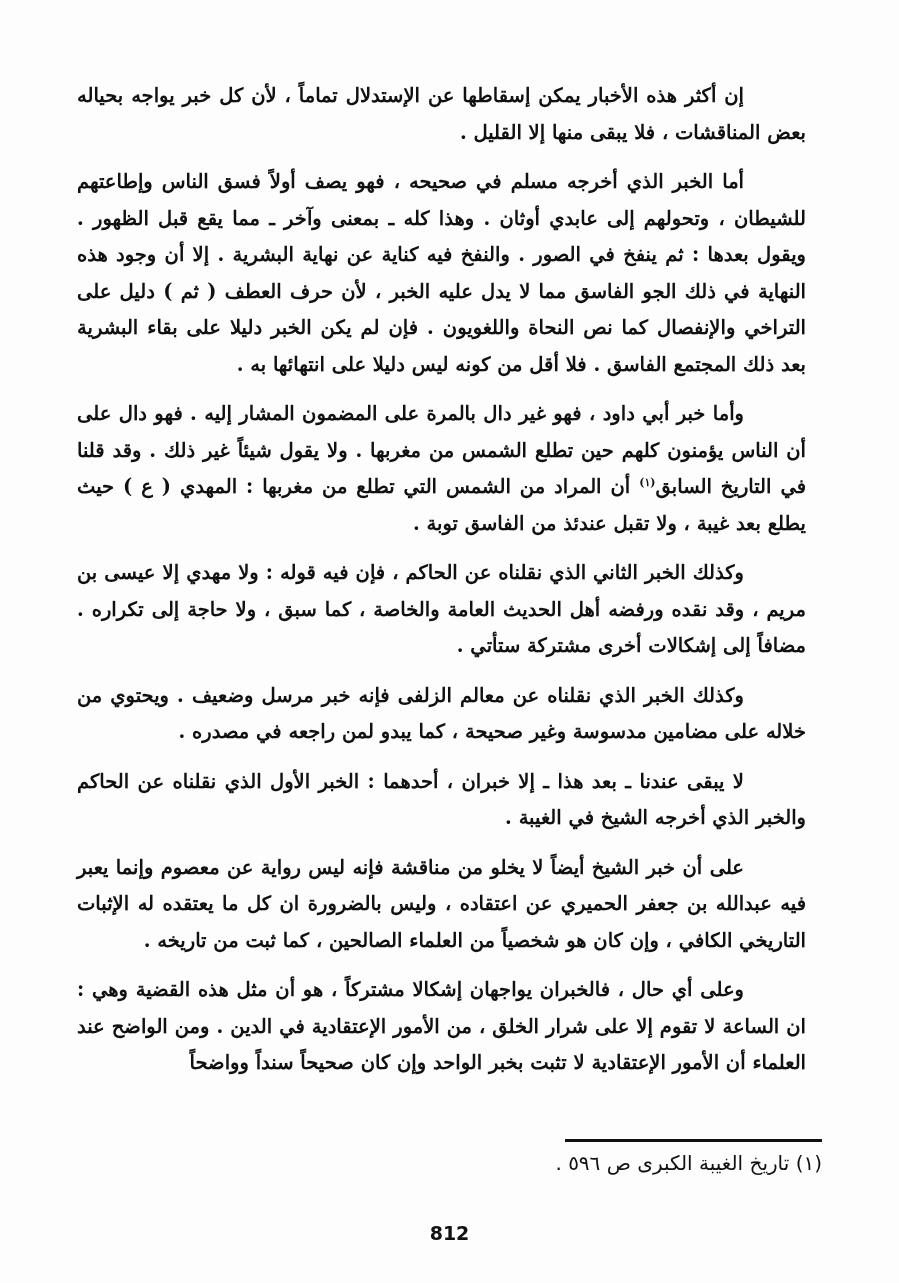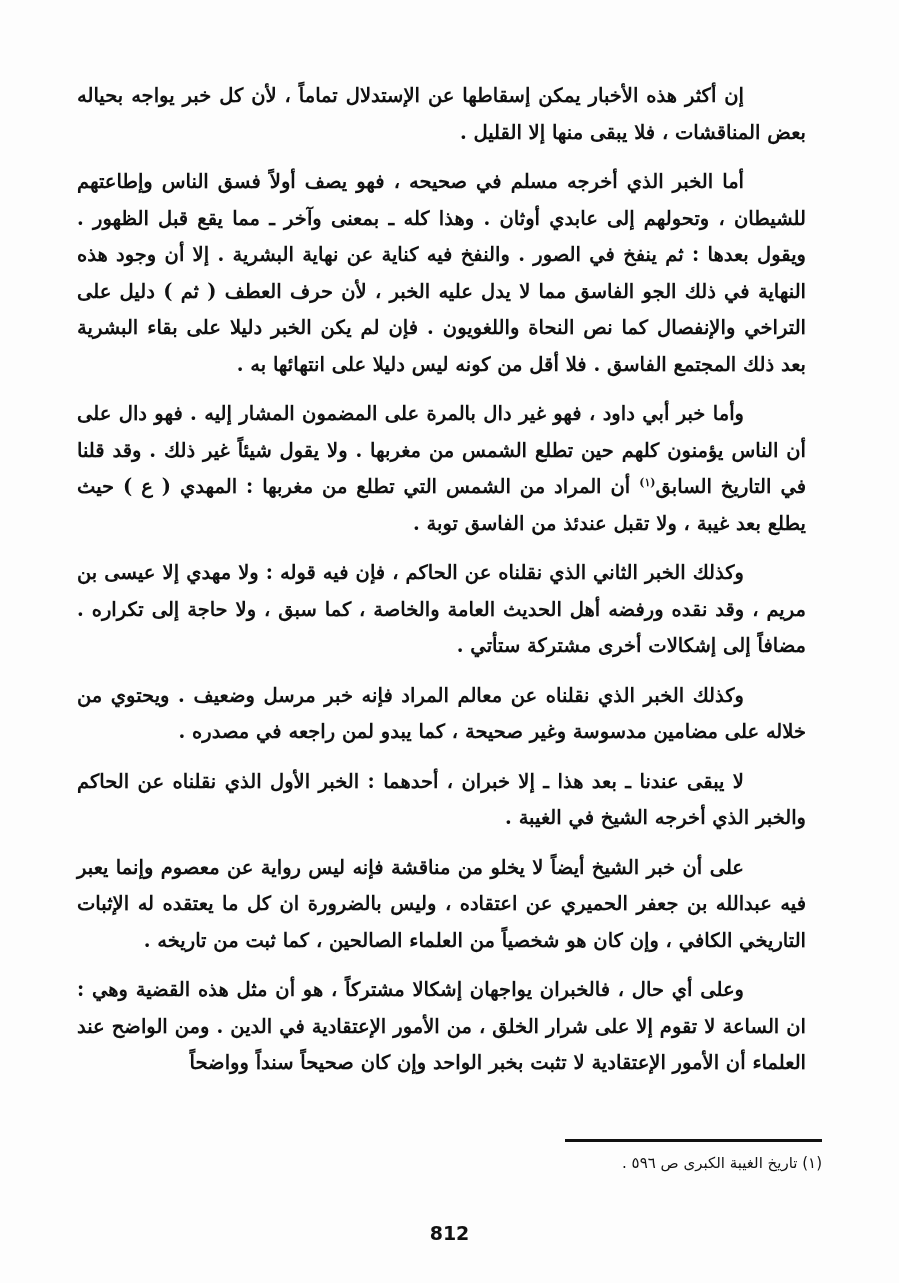--- a/index.html
+++ b/index.html
@@ -43,21 +43,21 @@
       top: 1139px;
       width: 257px;
       height: 3px;
       background: #111;
     }
     .footnote {
       position: absolute;
       right: 77px;
       top: 1152px;
       direction: rtl;
-      font-size: 15px;
+      font-size: 20px;
       line-height: 22px;
       font-family: "DejaVu Sans", "Liberation Sans", sans-serif;
     }
     .page-number {
       position: absolute;
       left: 0;
       width: 899px;
       top: 1222px;
       text-align: center;
       font-size: 19px;
@@ -67,21 +67,21 @@
     }
   </style>
 </head>
 <body>
 
 <div class="page">
   <p class="para p0">إن أكثر هذه الأخبار يمكن إسقاطها عن الإستدلال تماماً ، لأن كل خبر يواجه بحياله بعض المناقشات ، فلا يبقى منها إلا القليل .</p>
   <p class="para">أما الخبر الذي أخرجه مسلم في صحيحه ، فهو يصف أولاً فسق الناس وإطاعتهم للشيطان ، وتحولهم إلى عابدي أوثان . وهذا كله ـ بمعنى وآخر ـ مما يقع قبل الظهور . ويقول بعدها : ثم ينفخ في الصور . والنفخ فيه كناية عن نهاية البشرية . إلا أن وجود هذه النهاية في ذلك الجو الفاسق مما لا يدل عليه الخبر ، لأن حرف العطف ( ثم ) دليل على التراخي والإنفصال كما نص النحاة واللغويون . فإن لم يكن الخبر دليلا على بقاء البشرية بعد ذلك المجتمع الفاسق . فلا أقل من كونه ليس دليلا على انتهائها به .</p>
   <p class="para"><span>وأما خبر أبي داود ، فهو غير دال بالمرة على المضمون المشار إليه . فهو دال على أن الناس يؤمنون كلهم حين تطلع الشمس من مغربها . ولا يقول شيئاً غير ذلك . وقد قلنا في التاريخ السابق</span><sup class="fn-ref">(١)</sup><span> أن المراد من الشمس التي تطلع من مغربها : المهدي ( ع ) حيث يطلع بعد غيبة ، ولا تقبل عندئذ من الفاسق توبة .</span></p>
   <p class="para">وكذلك الخبر الثاني الذي نقلناه عن الحاكم ، فإن فيه قوله : ولا مهدي إلا عيسى بن مريم ، وقد نقده ورفضه أهل الحديث العامة والخاصة ، كما سبق ، ولا حاجة إلى تكراره . مضافاً إلى إشكالات أخرى مشتركة ستأتي .</p>
-  <p class="para">وكذلك الخبر الذي نقلناه عن معالم المراد فإنه خبر مرسل وضعيف . ويحتوي من خلاله على مضامين مدسوسة وغير صحيحة ، كما يبدو لمن راجعه في مصدره .</p>
+  <p class="para">وكذلك الخبر الذي نقلناه عن معالم الزلفى فإنه خبر مرسل وضعيف . ويحتوي من خلاله على مضامين مدسوسة وغير صحيحة ، كما يبدو لمن راجعه في مصدره .</p>
   <p class="para">لا يبقى عندنا ـ بعد هذا ـ إلا خبران ، أحدهما : الخبر الأول الذي نقلناه عن الحاكم والخبر الذي أخرجه الشيخ في الغيبة .</p>
   <p class="para">على أن خبر الشيخ أيضاً لا يخلو من مناقشة فإنه ليس رواية عن معصوم وإنما يعبر فيه عبدالله بن جعفر الحميري عن اعتقاده ، وليس بالضرورة ان كل ما يعتقده له الإثبات التاريخي الكافي ، وإن كان هو شخصياً من العلماء الصالحين ، كما ثبت من تاريخه .</p>
   <p class="para">وعلى أي حال ، فالخبران يواجهان إشكالا مشتركاً ، هو أن مثل هذه القضية وهي : ان الساعة لا تقوم إلا على شرار الخلق ، من الأمور الإعتقادية في الدين . ومن الواضح عند العلماء أن الأمور الإعتقادية لا تثبت بخبر الواحد وإن كان صحيحاً سنداً وواضحاً</p>
 </div>
 
 <div class="footnote-rule"></div>
 <div class="footnote">(١) تاريخ الغيبة الكبرى ص ٥٩٦ .</div>
 
 <div class="page-number">812</div>
 

